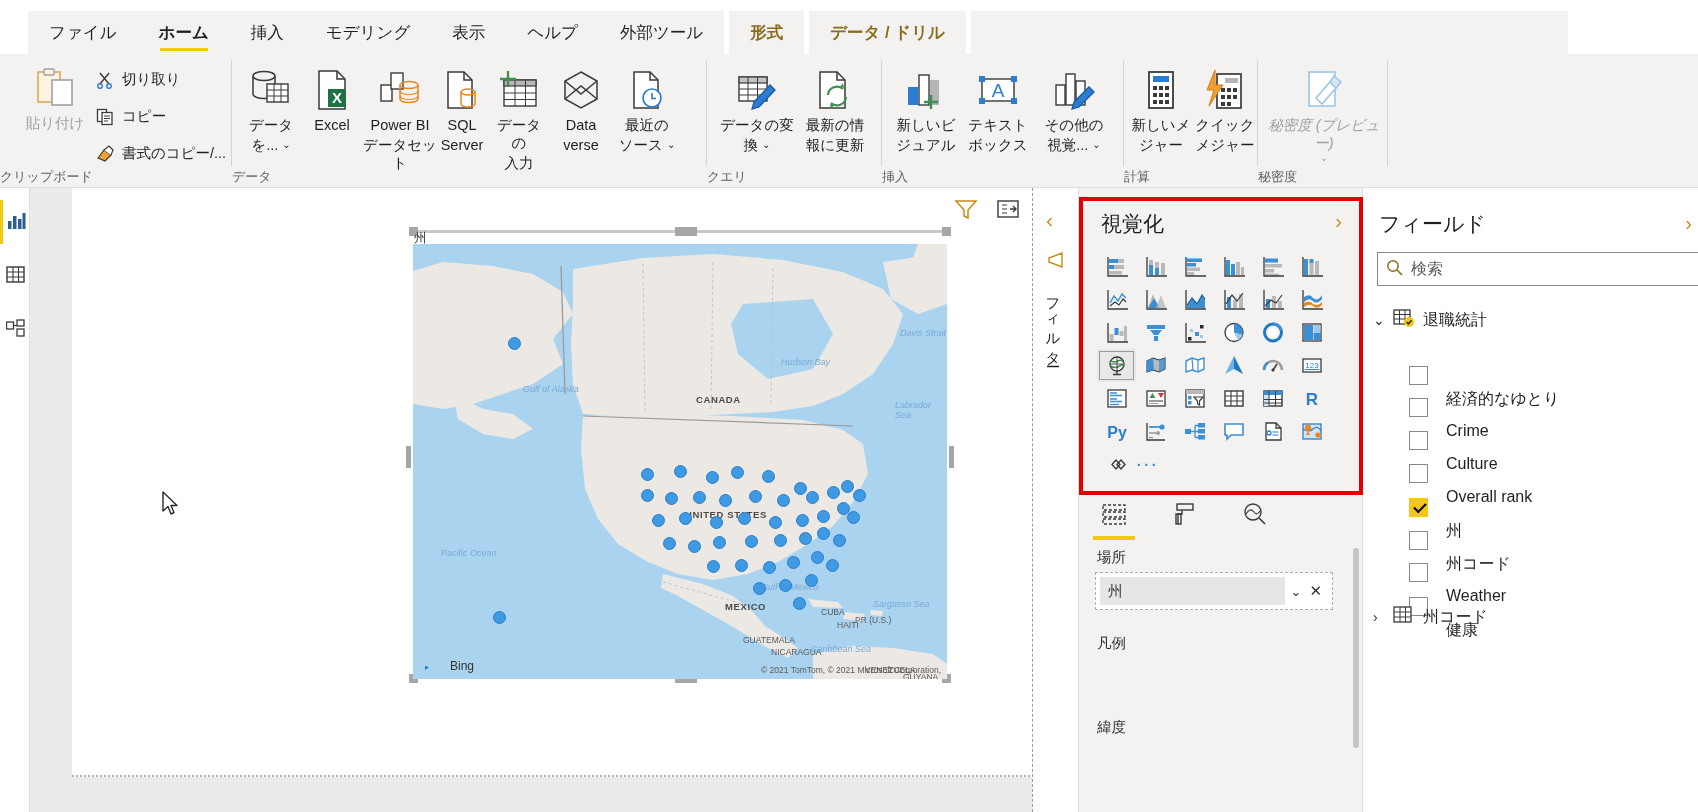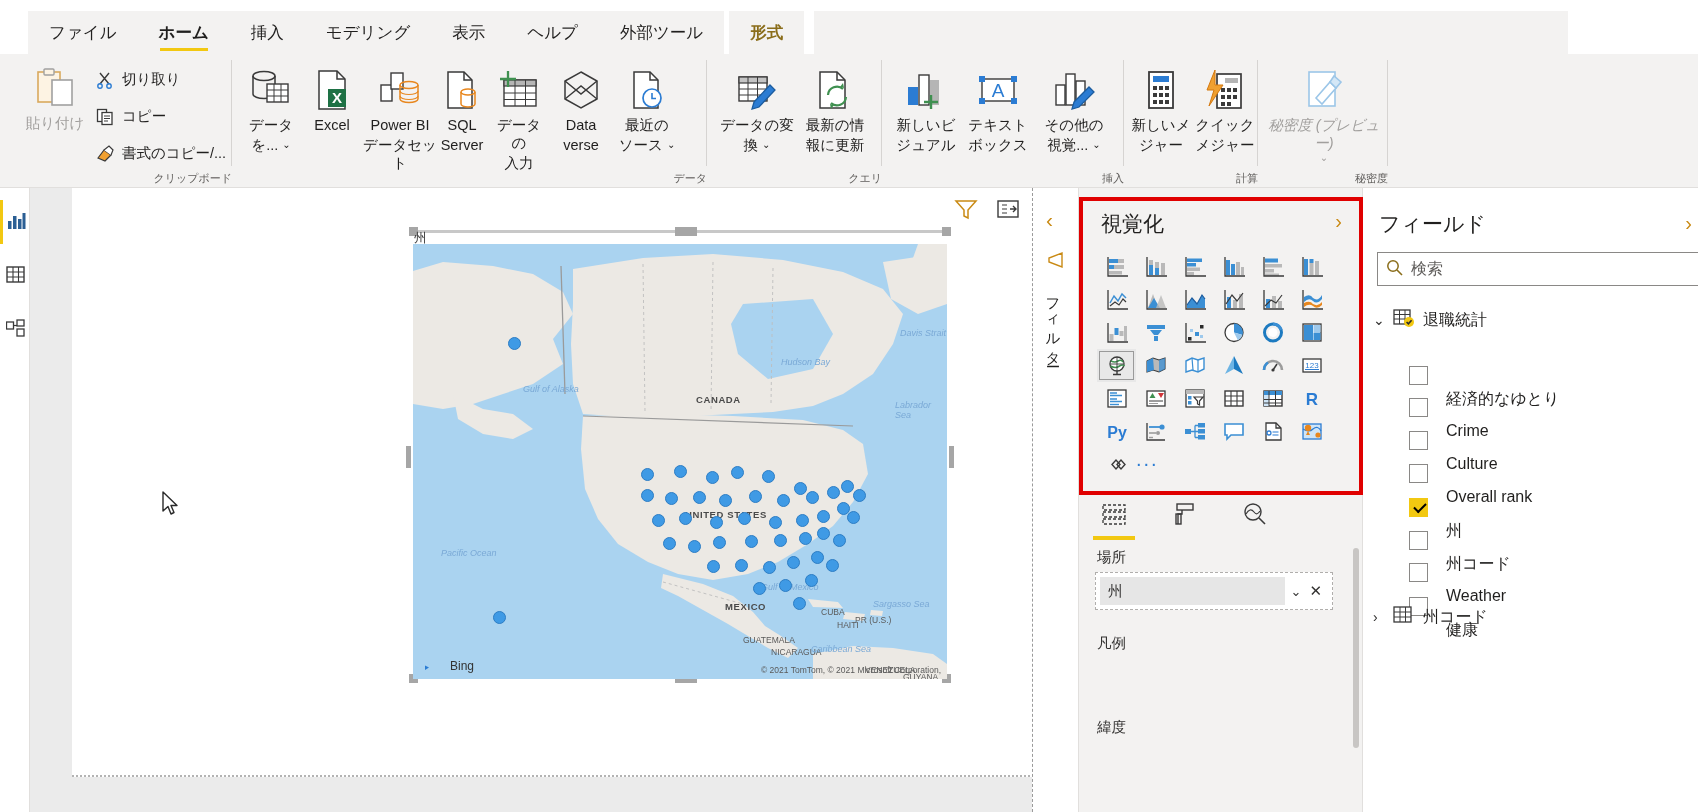--- a/index.html
+++ b/index.html
@@ -33,21 +33,21 @@
   .tab-sep { width: 5px; background: #ffffff; }
 
   
   .ribbon {
     position: absolute; left: 0; top: 54px; width: 1698px; height: 134px;
     background: #f3f2f1; border-bottom: 1px solid #e1dfdd;
   }
   .rgroup { position: absolute; top: 0; height: 134px; }
   .rgroup .glabel {
     position: absolute; bottom: 2px; left: 0; width: 100%;
-    text-align: right; font-size: 11px; color: #605e5c;
+    text-align: left; font-size: 13px; color: #605e5c;
   }
   .rgroup .gsep {
     position: absolute; right: 0; top: 6px; bottom: 22px; width: 1px; background: #d6d4d2;
   }
   .bigbtn {
     position: absolute; display: flex; flex-direction: column; align-items: center;
     cursor: default; text-align: center;
   }
   .bigbtn .ico { height: 48px; display: flex; align-items: center; justify-content: center; }
   .bigbtn .lbl { font-size: 14.5px; line-height: 18px; color: #201f1e; margin-top: 2px; }
@@ -184,20 +184,21 @@
       <div class="tab">ファイル</div>
       <div class="tab active">ホーム</div>
       <div class="tab">挿入</div>
       <div class="tab">モデリング</div>
       <div class="tab">表示</div>
       <div class="tab">ヘルプ</div>
       <div class="tab">外部ツール</div>
       <div class="tab-sep"></div>
       <div class="tab contextual">形式</div>
       <div class="tab-sep"></div>
+      <div class="tab contextual">データ / ドリル</div>
       <div class="tab-sep"></div>
     </div>
 </div>
 
 <div class="ribbon">
 
   <div class="rgroup" style="left:0px; width:232px;">
     <div class="bigbtn disabled" style="left:20px; top:10px; width:70px;">
       <span class="ico">
         <svg width="40" height="42" viewBox="0 0 40 42">

